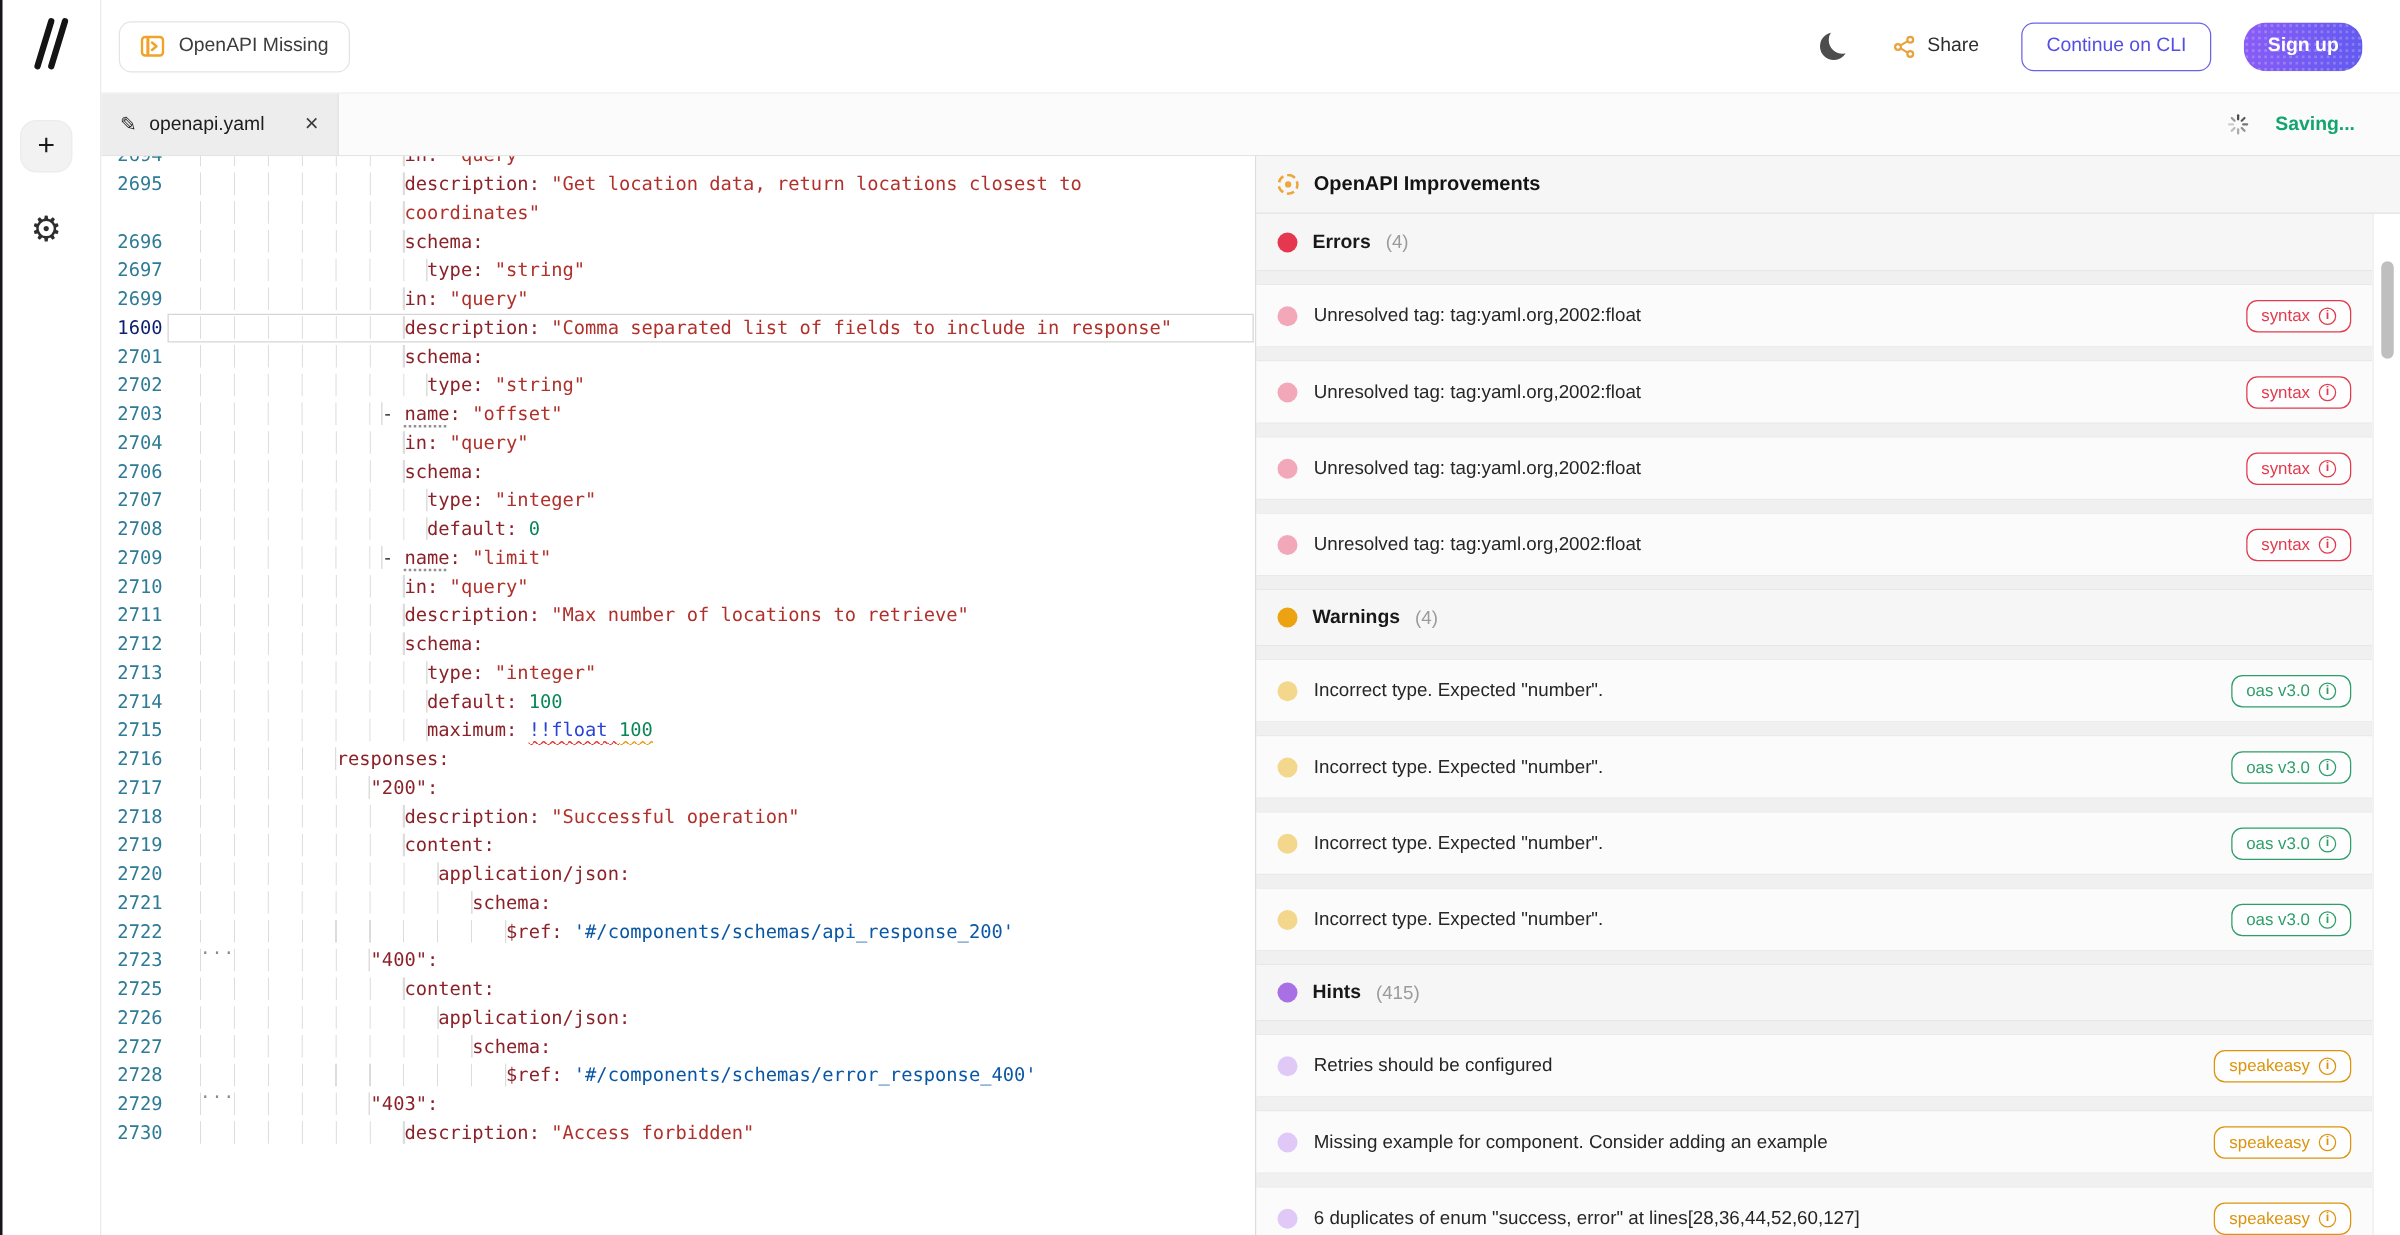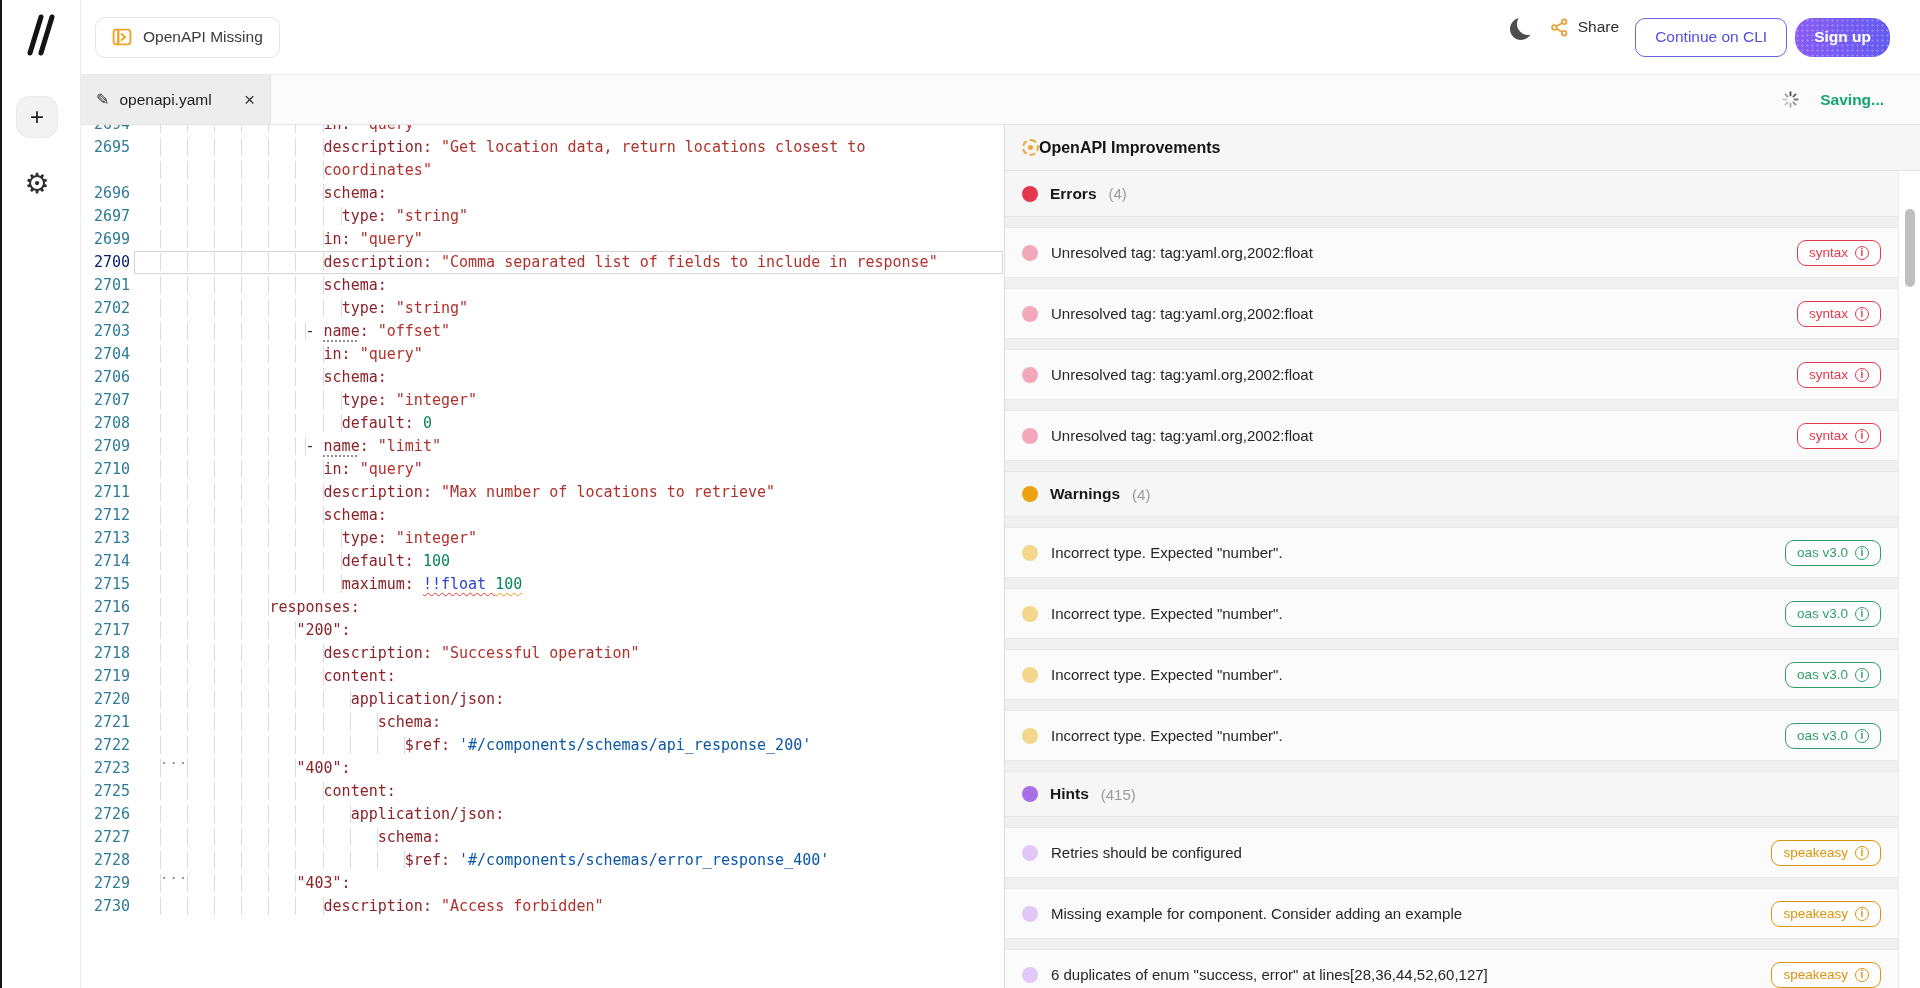--- a/index.html
+++ b/index.html
@@ -18,21 +18,21 @@
     display:flex;align-items:center;justify-content:center;font-size:24px;color:#1a1a1a;cursor:pointer}
   .gear-btn{position:absolute;top:162px;left:16px;width:42px;height:42px;display:flex;align-items:center;justify-content:center;
     font-size:28px;color:#2e2e2e;cursor:pointer}
 
   
   .main{position:absolute;left:81px;top:0;right:0;bottom:0}
 
   .topbar{height:75px;background:#fff;border-bottom:1px solid #ebebeb;display:flex;align-items:center;padding:0 30px 0 14px}
   .app-badge{display:inline-flex;align-items:center;gap:11px;height:41px;padding:0 16px;border:1px solid #e4e4e4;border-radius:10px;
     font-size:15.5px;font-weight:500;color:#3b3b3b;background:#fff}
-  .topbar-right{margin-left:auto;display:flex;align-items:flex-start;gap:8px}
+  .topbar-right{margin-left:auto;display:flex;align-items:center;gap:26px}
   .moon{width:22px;height:22px;border-radius:50%;box-shadow:inset 7px -5px 0 0 #4d4d4d;margin-right:10px;cursor:pointer}
   .share-btn{display:inline-flex;align-items:center;gap:9px;font-size:15.5px;font-weight:500;color:#2e2e2e;background:none;border:none;cursor:pointer;margin-right:8px;font-family:inherit}
   .cli-btn{height:39px;padding:0 19px;border:1.5px solid #6a63e8;border-radius:10px;background:#fff;color:#544ee2;
     font-size:15.5px;font-weight:500;display:inline-flex;align-items:center;cursor:pointer;font-family:inherit}
   .signup-btn{height:39px;padding:0 19px;border:none;border-radius:18px;color:#fff;font-size:15.5px;font-weight:700;cursor:pointer;font-family:inherit;
     background-image:radial-gradient(rgba(255,255,255,.22) 1px, transparent 1.2px),linear-gradient(100deg,#8a5cf6 0%,#615af0 100%);
     background-size:5px 5px,100% 100%;display:inline-flex;align-items:center}
 
   .tabstrip{height:50px;background:#fbfbfb;border-bottom:1px solid #e4e4e4;display:flex;align-items:stretch}
   .tab{width:190px;background:#ededed;border-right:1px solid #e2e2e2;display:flex;align-items:center;gap:10px;padding:0 15px;
@@ -59,21 +59,21 @@
   .tk-t{color:#2b43d6}
   .tk-r{color:#0a57a5}
   .hint{text-decoration:underline dotted #8f8f8f;text-decoration-thickness:2px;text-underline-offset:4px}
   .sqe{text-decoration:underline wavy #e3392f;text-decoration-thickness:1px;text-underline-offset:3px}
   .sqw{text-decoration:underline wavy #e79b10;text-decoration-thickness:1px;text-underline-offset:3px}
   .curbox{position:absolute;left:53px;right:1px;top:0;bottom:0;border:1px solid #d5d5d5;pointer-events:none}
   .gdots{position:absolute;left:79px;bottom:-9px;color:#8a8a8a;font-size:14px;letter-spacing:1px;line-height:1}
 
   
   .panel{position:absolute;left:923px;right:0;top:0;bottom:0;background:#f0f0f0;border-left:1px solid #dcdcdc}
-  .panel-header{height:46px;background:#f6f6f6;border-bottom:1px solid #e2e2e2;display:flex;align-items:center;gap:0;padding:0 17px;
+  .panel-header{height:46px;background:#f6f6f6;border-bottom:1px solid #e2e2e2;display:flex;align-items:center;gap:12px;padding:0 17px;
     font-weight:700;font-size:16px;color:#141414}
   .dashed-circle{width:17px;height:17px;border:2px dashed #eda63a;border-radius:50%;position:relative;flex:none}
   .dashed-circle::after{content:"";position:absolute;left:50%;top:50%;width:5px;height:5px;margin:-2.5px 0 0 -2.5px;background:#eda63a;border-radius:50%}
   .panel-body{position:absolute;top:46px;left:0;right:0;bottom:0;overflow:hidden}
   .sections{margin-right:22px}
   .sec-header{height:46px;display:flex;align-items:center;gap:12px;padding:0 17px;background:#f6f6f6;
     border-top:1px solid #e7e7e7;border-bottom:1px solid #e7e7e7;margin-top:5px;cursor:pointer}
   .sec-header.first{margin-top:0;border-top:none}
   .sec-dot{width:16px;height:16px;border-radius:50%;flex:none}
   .sec-label{font-weight:700;font-size:15.5px;color:#181818}
@@ -165,21 +165,21 @@
   <div class="content">
 
     <div class="editor">
       <div class="code" id="code">
           <div class="row"><span class="ln">2694</span><span class="codeline"><span class="ind">                  </span><span class="tk-k">in:</span><span class="tk-p"> </span><span class="tk-s">"query"</span></span></div>
           <div class="row"><span class="ln">2695</span><span class="codeline"><span class="ind">                  </span><span class="tk-k">description:</span><span class="tk-p"> </span><span class="tk-s">"Get location data, return locations closest to</span></span></div>
           <div class="row"><span class="ln"></span><span class="codeline"><span class="ind">                  </span><span class="tk-s">coordinates"</span></span></div>
           <div class="row"><span class="ln">2696</span><span class="codeline"><span class="ind">                  </span><span class="tk-k">schema:</span></span></div>
           <div class="row"><span class="ln">2697</span><span class="codeline"><span class="ind">                    </span><span class="tk-k">type:</span><span class="tk-p"> </span><span class="tk-s">"string"</span></span></div>
           <div class="row"><span class="ln">2699</span><span class="codeline"><span class="ind">                  </span><span class="tk-k">in:</span><span class="tk-p"> </span><span class="tk-s">"query"</span></span></div>
-          <div class="row"><div class="curbox"></div><span class="ln cur">2700</span><span class="codeline"><span class="ind">                  </span><span class="tk-k">description:</span><span class="tk-p"> </span><span class="tk-s">"Comma separated list of fields to include in response"</span></span></div>
+          <div class="row"><div class="curbox"></div><span class="ln cur">1600</span><span class="codeline"><span class="ind">                  </span><span class="tk-k">description:</span><span class="tk-p"> </span><span class="tk-s">"Comma separated list of fields to include in response"</span></span></div>
           <div class="row"><span class="ln">2701</span><span class="codeline"><span class="ind">                  </span><span class="tk-k">schema:</span></span></div>
           <div class="row"><span class="ln">2702</span><span class="codeline"><span class="ind">                    </span><span class="tk-k">type:</span><span class="tk-p"> </span><span class="tk-s">"string"</span></span></div>
           <div class="row"><span class="ln">2703</span><span class="codeline"><span class="ind">                </span><span class="tk-p">- </span><span class="tk-k hint">name</span><span class="tk-k">:</span><span class="tk-p"> </span><span class="tk-s">"offset"</span></span></div>
           <div class="row"><span class="ln">2704</span><span class="codeline"><span class="ind">                  </span><span class="tk-k">in:</span><span class="tk-p"> </span><span class="tk-s">"query"</span></span></div>
           <div class="row"><span class="ln">2706</span><span class="codeline"><span class="ind">                  </span><span class="tk-k">schema:</span></span></div>
           <div class="row"><span class="ln">2707</span><span class="codeline"><span class="ind">                    </span><span class="tk-k">type:</span><span class="tk-p"> </span><span class="tk-s">"integer"</span></span></div>
           <div class="row"><span class="ln">2708</span><span class="codeline"><span class="ind">                    </span><span class="tk-k">default:</span><span class="tk-p"> </span><span class="tk-n">0</span></span></div>
           <div class="row"><span class="ln">2709</span><span class="codeline"><span class="ind">                </span><span class="tk-p">- </span><span class="tk-k hint">name</span><span class="tk-k">:</span><span class="tk-p"> </span><span class="tk-s">"limit"</span></span></div>
           <div class="row"><span class="ln">2710</span><span class="codeline"><span class="ind">                  </span><span class="tk-k">in:</span><span class="tk-p"> </span><span class="tk-s">"query"</span></span></div>
           <div class="row"><span class="ln">2711</span><span class="codeline"><span class="ind">                  </span><span class="tk-k">description:</span><span class="tk-p"> </span><span class="tk-s">"Max number of locations to retrieve"</span></span></div>

